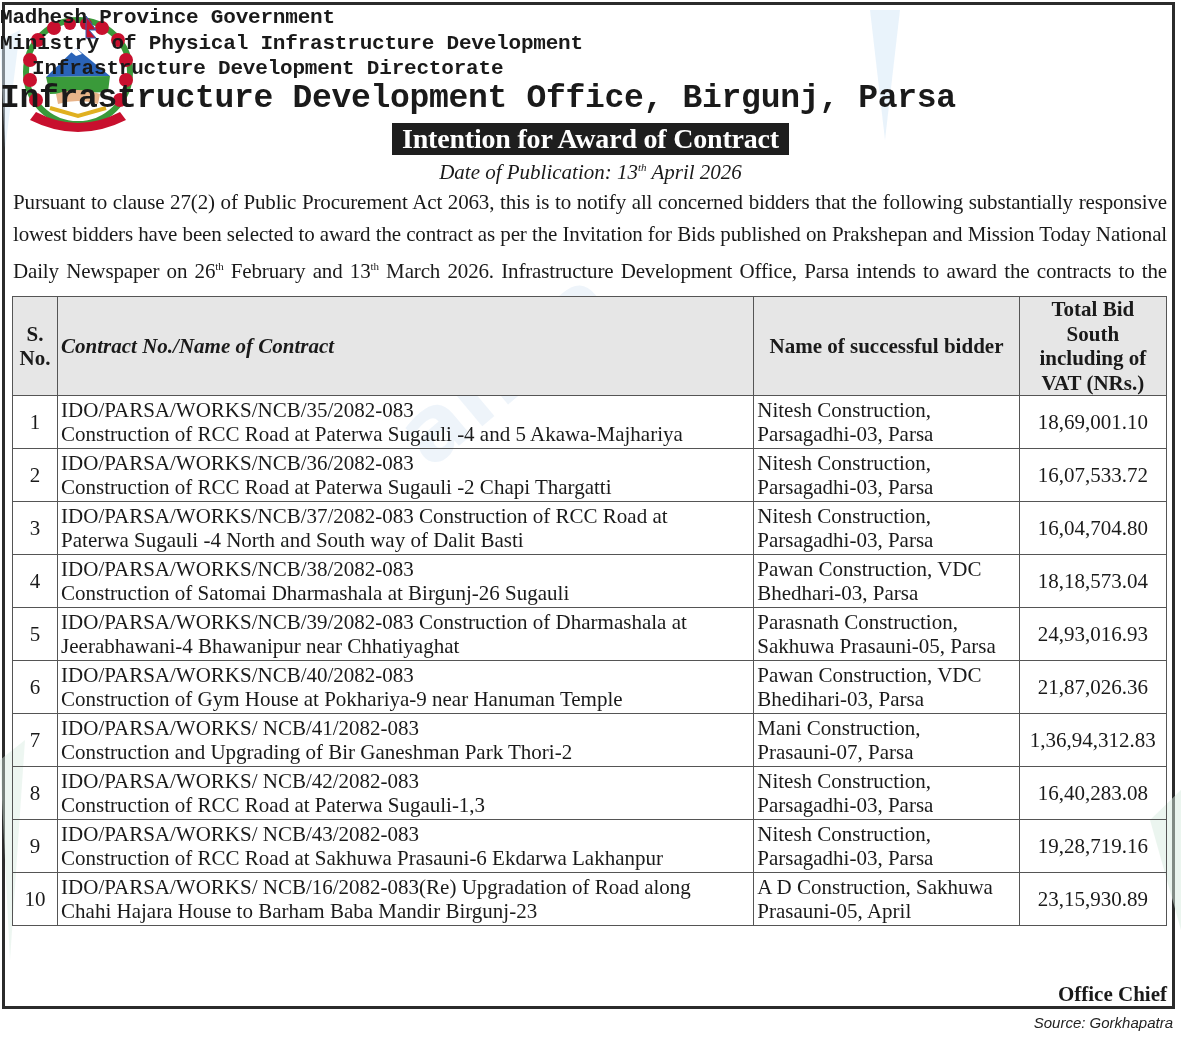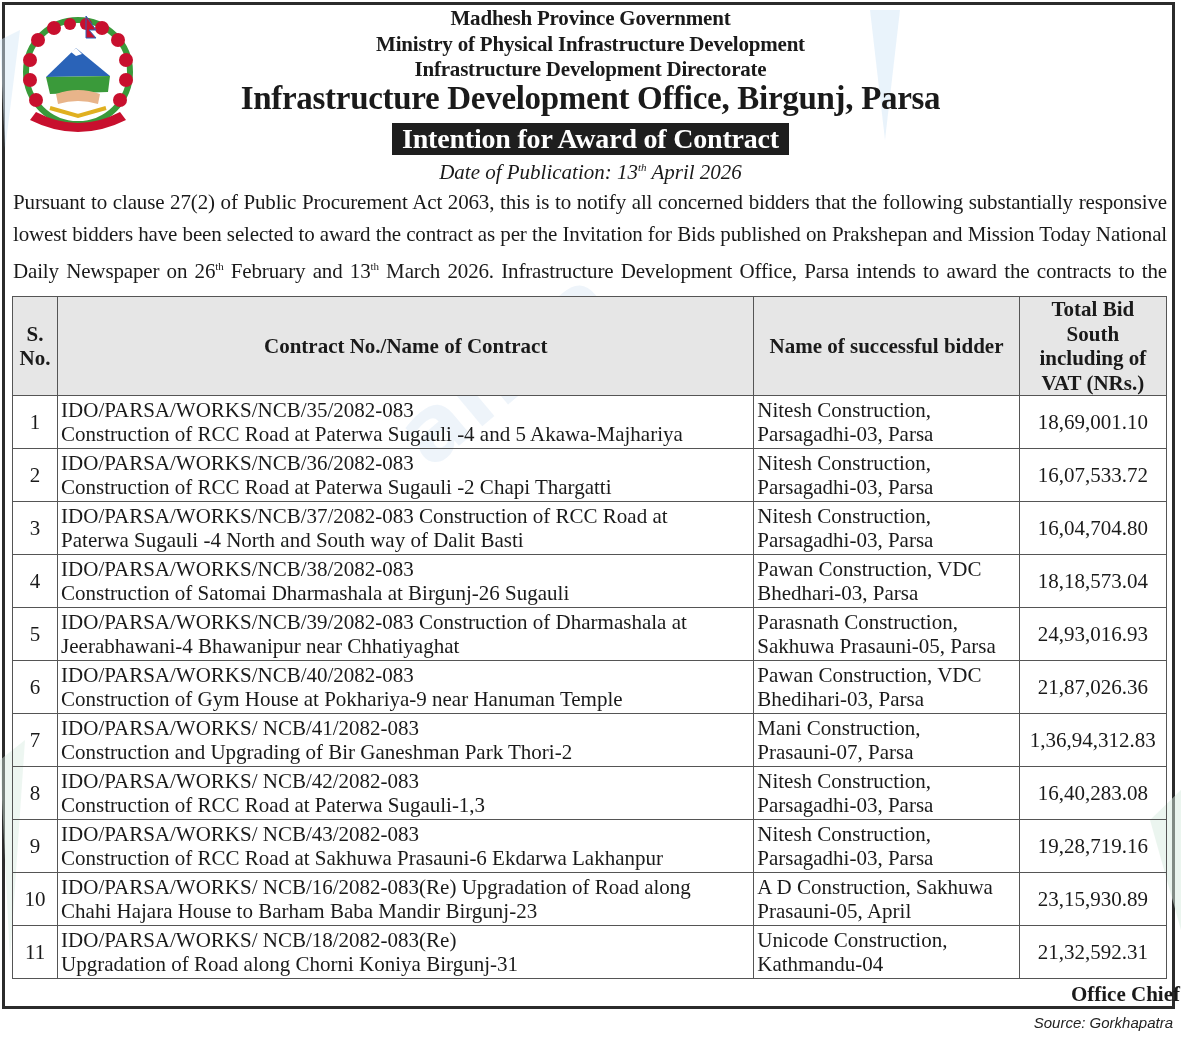--- a/index.html
+++ b/index.html
@@ -1,49 +1,49 @@
 <!DOCTYPE html>
 <html><head>
   <meta charset="utf-8">
   <style>
     html, body { margin: 0; padding: 0; background: #ffffff; }
     body { width: 1181px; height: 1038px; position: relative; overflow: hidden;
            font-family: "Liberation Serif", "DejaVu Serif", serif; color: #1a1a1a; }
     .frame { position: absolute; left: 2px; top: 2px; width: 1173px; height: 1007px;
              border: 3px solid #2b2b2b; box-sizing: border-box; background: #fff; }
     .emblem { position: absolute; left: 16px; top: 12px; width: 124px; height: 128px; }
-    .hdr { position: absolute; left: 0; right: 0; text-align: center; font-weight: bold; }
+    .hdr { position: absolute; left: 0; right: 0; text-align: left; font-weight: bold; font-family: Liberation Mono, monospace; }
     .h1 { top: 6px;  font-size: 21px; letter-spacing: -0.2px; }
     .h2 { top: 32px; font-size: 21px; letter-spacing: -0.2px; }
-    .h3 { top: 57px; font-size: 21px; letter-spacing: -0.2px; }
+    .h3 { top: 57px; font-size: 21px; letter-spacing: -0.2px; margin-left: 32px; }
     .h4 { top: 80px; font-size: 33px; letter-spacing: -0.3px; }
     .banner-wrap { position: absolute; left: 0; right: 0; top: 123px; text-align: center; }
     .banner { display: inline-block; background: #1e1e1e; color: #fff; font-weight: bold;
               font-size: 28px; padding: 0 10px; line-height: 32px; letter-spacing: -0.2px; }
     .pubdate { position: absolute; left: 0; right: 0; top: 160px; text-align: center;
                font-style: italic; font-size: 21px; }
     .pubdate sup, .intro sup { font-size: 11px; }
     .intro { position: absolute; left: 13px; top: 186px; width: 1154px; font-size: 21px;
              line-height: 32px; text-align: justify; letter-spacing: -0.15px; }
     table.awards { position: absolute; left: 12px; top: 296px; width: 1155px;
                    border-collapse: collapse; font-size: 21px; table-layout: fixed; }
     table.awards th, table.awards td { border: 1.5px solid #555; padding: 0 3px;
                                        vertical-align: middle; line-height: 24.5px; }
     table.awards thead th { background: #e6e6e6; font-weight: bold; height: 77px; }
     table.awards tbody td { height: 52px; }
     .c-sn { width: 38px; text-align: center; }
     .c-contract { width: 688px; text-align: left; }
     .c-bidder { width: 258px; text-align: left; }
     .c-price { width: 140px; text-align: center; }
-    th.c-contract { text-align: center; }
+    th.c-contract { text-align: left; font-style: italic; }
     th.c-bidder { text-align: center; white-space: nowrap; }
     th.c-price { line-height: 23px; }
     td.c-contract, td.c-bidder { white-space: nowrap; overflow: hidden; }
     .line { display: block; }
-    .office-chief { position: absolute; right: 1px; top: 982px; font-weight: bold; font-size: 21px; margin-left: 8px; }
+    .office-chief { position: absolute; right: 14px; top: 982px; font-weight: bold; font-size: 21px; margin-left: 8px; }
     .source { position: absolute; right: 8px; top: 1014px; font-family: "Liberation Sans", sans-serif;
               font-style: italic; font-size: 15px; color: #222; }
     .wm { position: absolute; pointer-events: none; }
   </style>
 </head>
 <body>
 
 <div class="frame"></div>
 
 <svg class="wm" style="left:0;top:0" width="1181" height="1038">
@@ -222,29 +222,17 @@
         <td class="c-contract">
           <span class="line">IDO/PARSA/WORKS/ NCB/16/2082-083(Re) Upgradation of Road along</span>
           <span class="line">Chahi Hajara House to Barham Baba Mandir Birgunj-23</span>
         </td>
         <td class="c-bidder">
           <span class="line">A D Construction, Sakhuwa</span>
           <span class="line">Prasauni-05, April</span>
         </td>
         <td class="c-price">23,15,930.89</td>
       </tr>
-      <tr>
-        <td class="c-sn">11</td>
-        <td class="c-contract">
-          <span class="line">IDO/PARSA/WORKS/ NCB/18/2082-083(Re)</span>
-          <span class="line">Upgradation of Road along Chorni Koniya Birgunj-31</span>
-        </td>
-        <td class="c-bidder">
-          <span class="line">Unicode Construction,</span>
-          <span class="line">Kathmandu-04</span>
-        </td>
-        <td class="c-price">21,32,592.31</td>
-      </tr>
     </tbody>
 </table>
 
 <div class="office-chief">Office Chief</div>
 <div class="source">Source: Gorkhapatra</div>
 
 </body></html>

